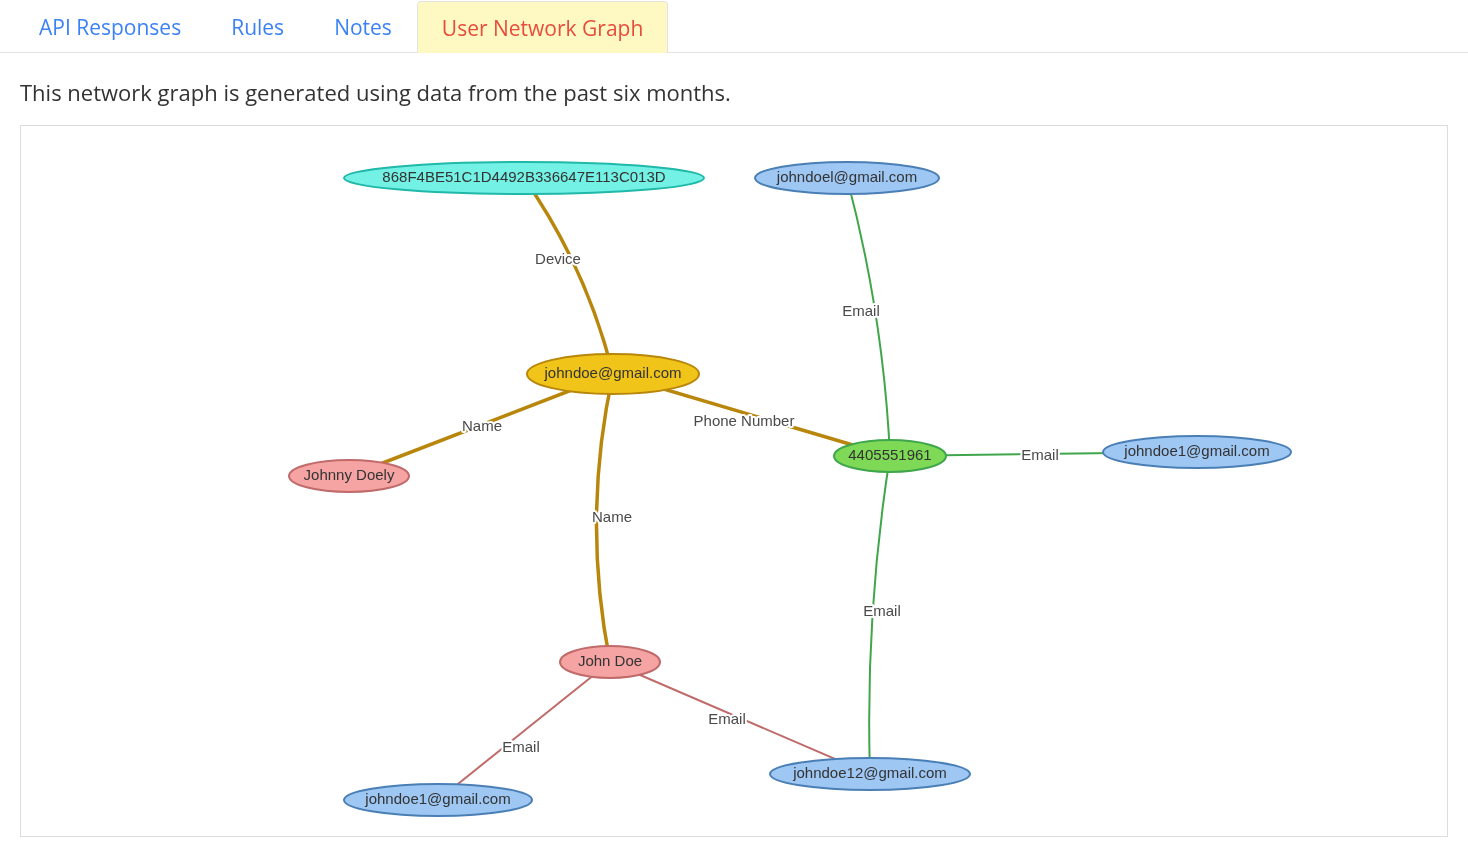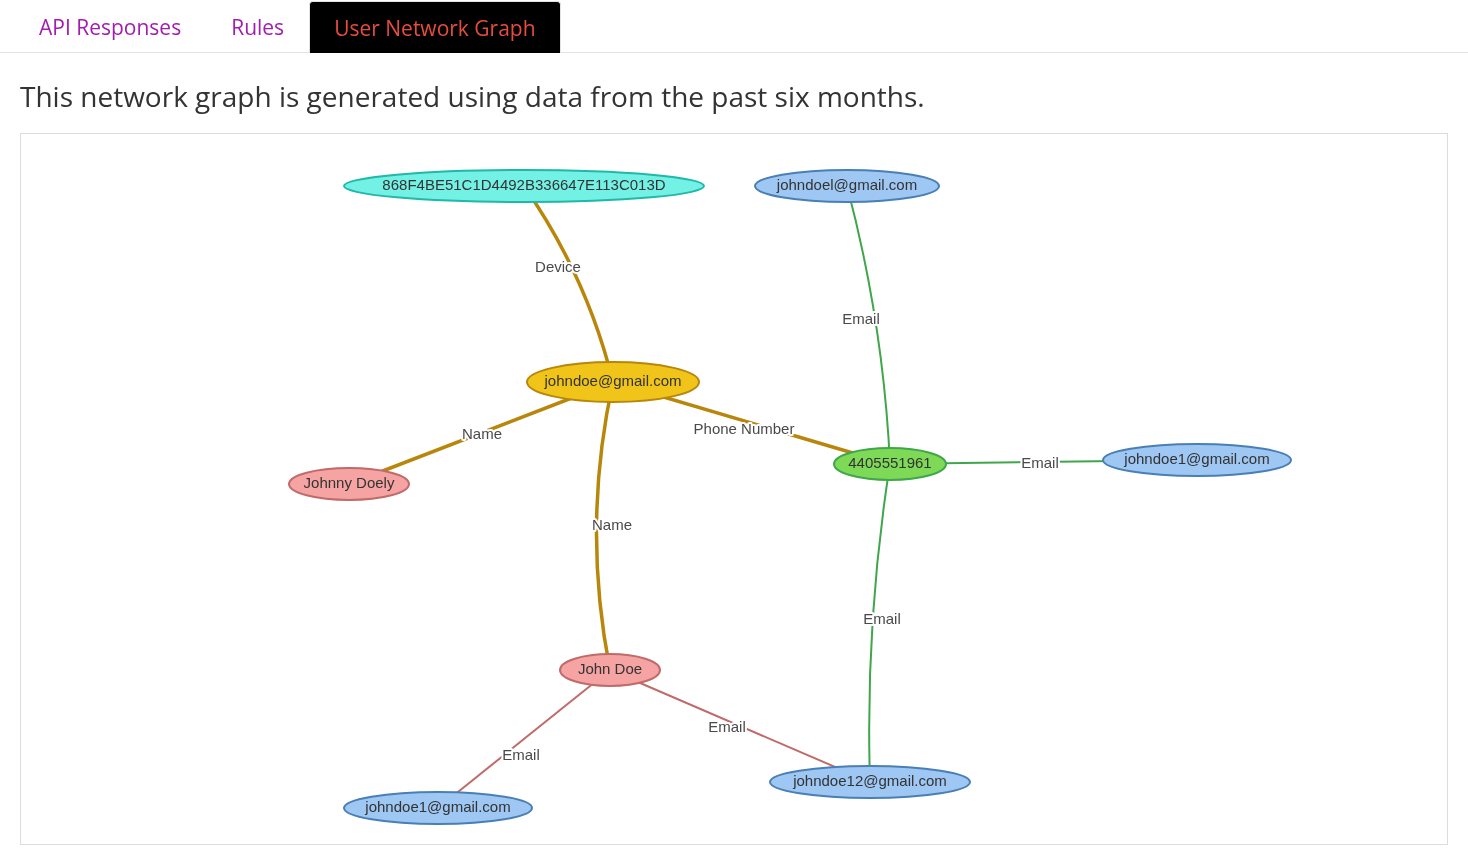--- a/index.html
+++ b/index.html
@@ -17,36 +17,36 @@
     align-items: stretch;
     border-bottom: 1px solid #e3e3e3;
     padding: 0 14px;
     height: 52px;
   }
   .tab {
     display: flex;
     align-items: center;
     padding: 0 24px;
     font-size: 21px;
-    color: #a21caf;
+    color: #3b82f6;
     cursor: pointer;
     border: 1px solid transparent;
     border-bottom: none;
     border-radius: 4px 4px 0 0;
     white-space: nowrap;
   }
   .tab.active {
     color: #e74c3c;
     border-color: #e3e3e3;
-    background: #000000;
+    background: #fef9c3;
     position: relative;
     top: 1px;
   }
   .description {
-    font-size: 28px;
+    font-size: 22px;
     color: #333333;
     padding: 24px 20px 18px 20px;
   }
   .graph-wrapper {
     margin: 0 20px 20px 20px;
     border: 1px solid #dcdcdc;
     height: 710px;
     position: relative;
     overflow: hidden;
   }
@@ -83,20 +83,21 @@
     stroke-width: 4px;
     stroke-linejoin: round;
   }
 </style>
 </head>
 <body>
 
 <div class="tabs" id="tab-bar">
     <div class="tab">API Responses</div>
     <div class="tab">Rules</div>
+    <div class="tab">Notes</div>
     <div class="tab active">User Network Graph</div>
   </div>
 
 <div class="description">This network graph is generated using data from the past six months.</div>
 
 <div class="graph-wrapper">
   <svg class="graph-svg" id="graph-svg" viewBox="0 0 1400 710">
       <path d="M 579 248 Q 552.7105100791296 141.73094185182381 490 52" class="edge-line edge-thick" stroke="#b8860b"></path>
       <text x="524" y="134" class="edge-label">Device</text>
       <path d="M 579 248 L 315 350" class="edge-line edge-thick" stroke="#b8860b"></path>

